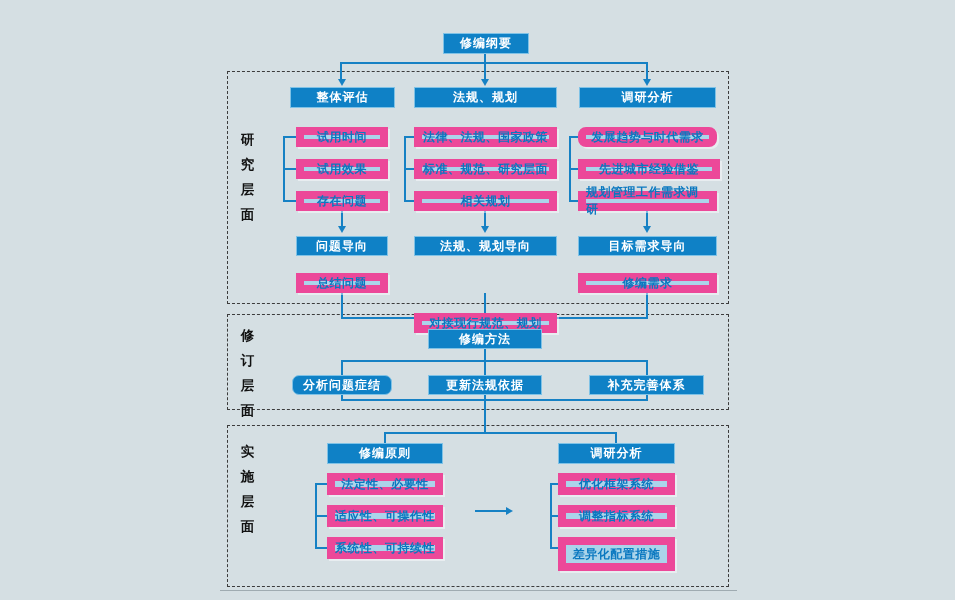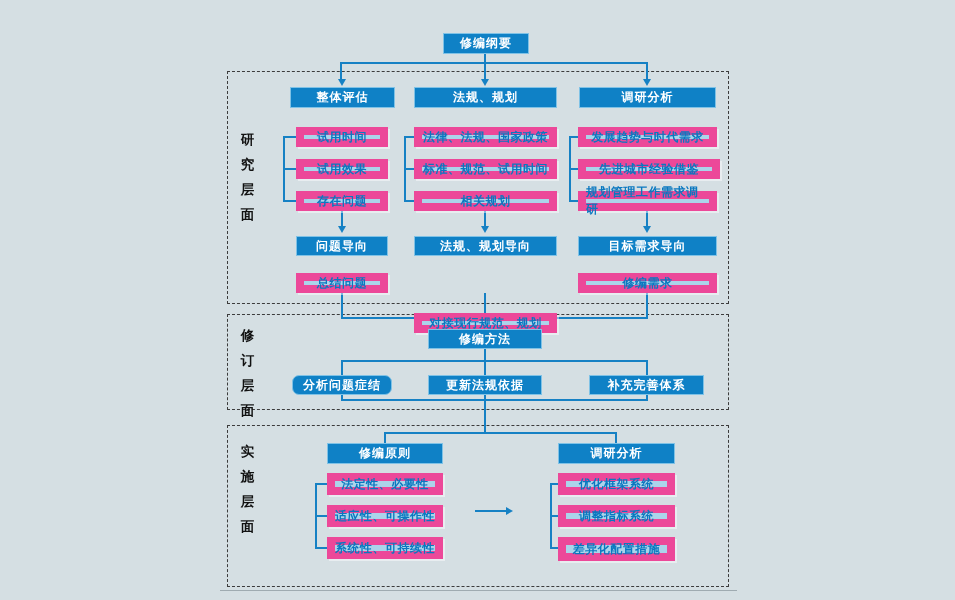--- a/index.html
+++ b/index.html
@@ -119,28 +119,28 @@
   <div class="hline" style="left:283px; top:200px; width:14px;"></div>
   <div class="light-box" style="left:296px; top:127px; width:92px; height:20px;">试用时间</div>
   <div class="light-box" style="left:296px; top:159px; width:92px; height:20px;">试用效果</div>
   <div class="light-box" style="left:296px; top:191px; width:92px; height:20px;">存在问题</div>
 
   <div class="vline" style="left:404px; top:136px; height:66px;"></div>
   <div class="hline" style="left:404px; top:136px; width:10px;"></div>
   <div class="hline" style="left:404px; top:168px; width:10px;"></div>
   <div class="hline" style="left:404px; top:200px; width:10px;"></div>
   <div class="light-box" style="left:414px; top:127px; width:143px; height:20px;">法律、法规、国家政策</div>
-  <div class="light-box" style="left:414px; top:159px; width:143px; height:20px;">标准、规范、试用时间</div>
+  <div class="light-box" style="left:414px; top:159px; width:143px; height:20px;">标准、规范、研究层面</div>
   <div class="light-box" style="left:414px; top:191px; width:143px; height:20px;">相关规划</div>
 
   <div class="vline" style="left:569px; top:136px; height:66px;"></div>
   <div class="hline" style="left:569px; top:136px; width:9px;"></div>
   <div class="hline" style="left:569px; top:168px; width:9px;"></div>
   <div class="hline" style="left:569px; top:200px; width:9px;"></div>
-  <div class="light-box" style="left:578px; top:127px; width:139px; height:20px;">发展趋势与时代需求</div>
+  <div class="light-box" style="left:578px; top:127px; width:139px; height:20px;border-radius:8px;">发展趋势与时代需求</div>
   <div class="light-box" style="left:578px; top:159px; width:142px; height:20px;">先进城市经验借鉴</div>
   <div class="light-box" style="left:578px; top:191px; width:139px; height:20px;">规划管理工作需求调研</div>
 
   <div class="vline" style="left:341px; top:211px; height:16px;"></div>
   <div class="vline" style="left:484px; top:211px; height:16px;"></div>
   <div class="vline" style="left:646px; top:211px; height:16px;"></div>
   <div class="arrow-down" style="left:337.5px; top:226px;"></div>
   <div class="arrow-down" style="left:480.5px; top:226px;"></div>
   <div class="arrow-down" style="left:642.5px; top:226px;"></div>
 
@@ -189,15 +189,15 @@
 
   <div class="hline" style="left:475px; top:510px; width:32px;"></div>
   <div class="arrow-right" style="left:506px; top:506.5px;"></div>
 
   <div class="vline" style="left:550px; top:483px; height:66px;"></div>
   <div class="hline" style="left:550px; top:483px; width:8px;"></div>
   <div class="hline" style="left:550px; top:515px; width:8px;"></div>
   <div class="hline" style="left:550px; top:547px; width:8px;"></div>
   <div class="light-box" style="left:558px; top:473px; width:117px; height:22px;">优化框架系统</div>
   <div class="light-box" style="left:558px; top:505px; width:117px; height:22px;">调整指标系统</div>
-  <div class="light-box" style="left:558px; top:537px; width:117px; height:24px;">差异化配置措施</div>
+  <div class="light-box" style="left:558px; top:537px; width:117px; height:34px;">差异化配置措施</div>
 
 </div>
 
 </body></html>

